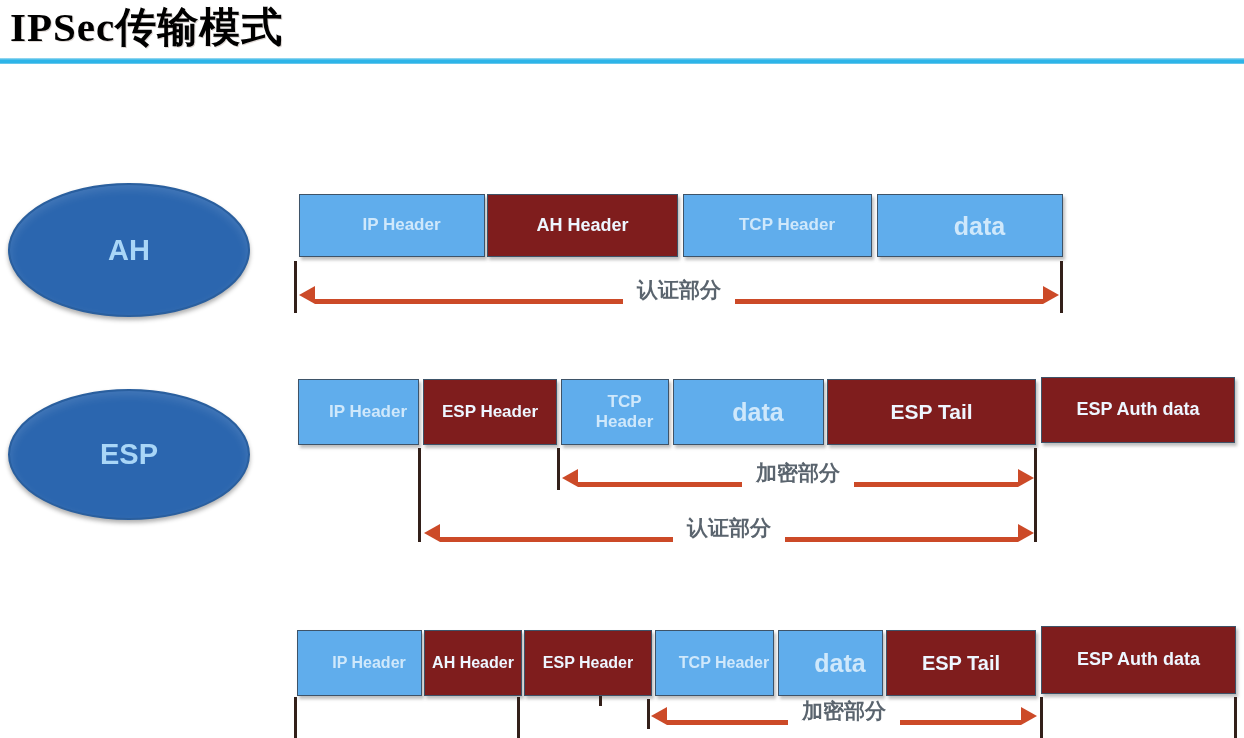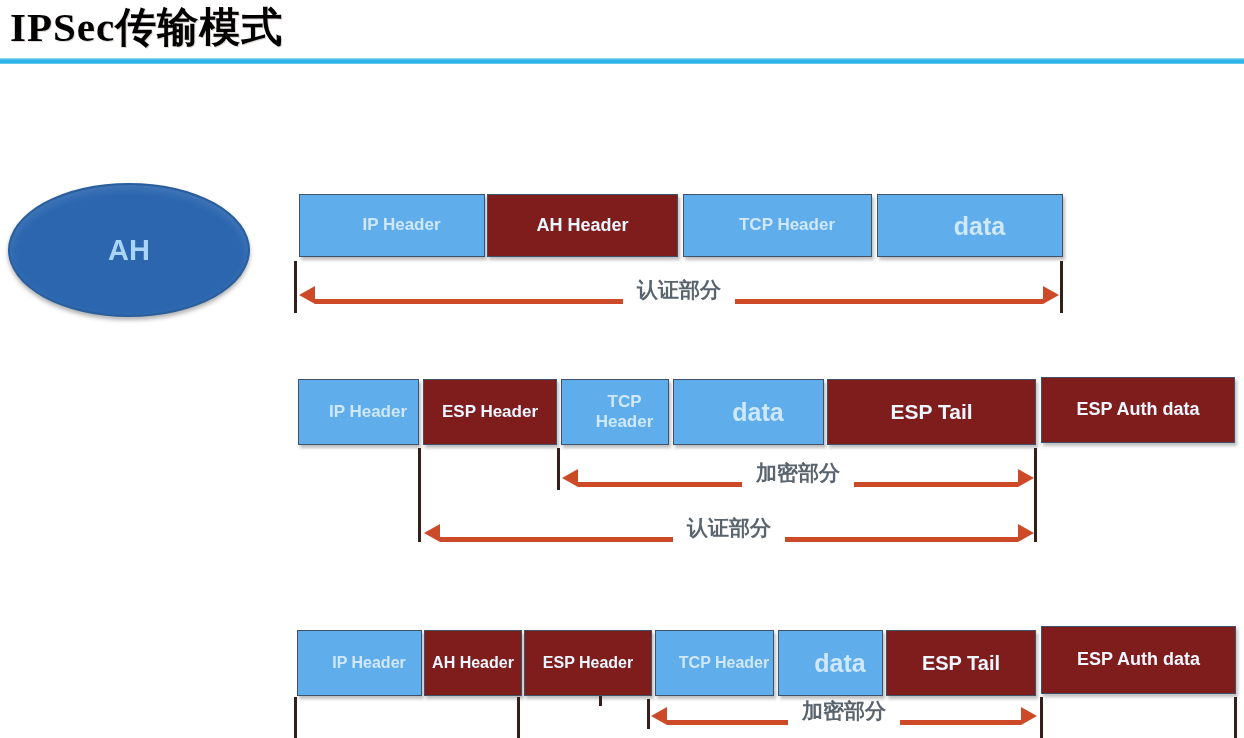--- a/index.html
+++ b/index.html
@@ -81,20 +81,23 @@
   <div class="tick" style="left:294px;top:261px;height:52px;"></div>
   <div class="tick" style="left:1060px;top:261px;height:52px;"></div>
   <div class="measure" style="left:299px;top:280px;width:760px;height:24px;">
     <div class="head-l"></div>
     <div class="shaft"></div>
     <div class="lbl">认证部分</div>
     <div class="shaft"></div>
     <div class="head-r"></div>
   </div>
 
+  <div class="ell" style="left:8px;top:389px;width:238px;height:127px;font-size:29px;">
+    <span>ESP</span>
+  </div>
 
   <div class="pbox light fs17" style="left:298px;top:379px;width:121px;height:66px;">
     <span>IP Header</span>
   </div>
   <div class="pbox dark fs17" style="left:423px;top:379px;width:134px;height:66px;">
     <span>ESP Header</span>
   </div>
   <div class="pbox light fs17" style="left:561px;top:379px;width:108px;height:66px;">
     <span>TCP Header</span>
   </div>

